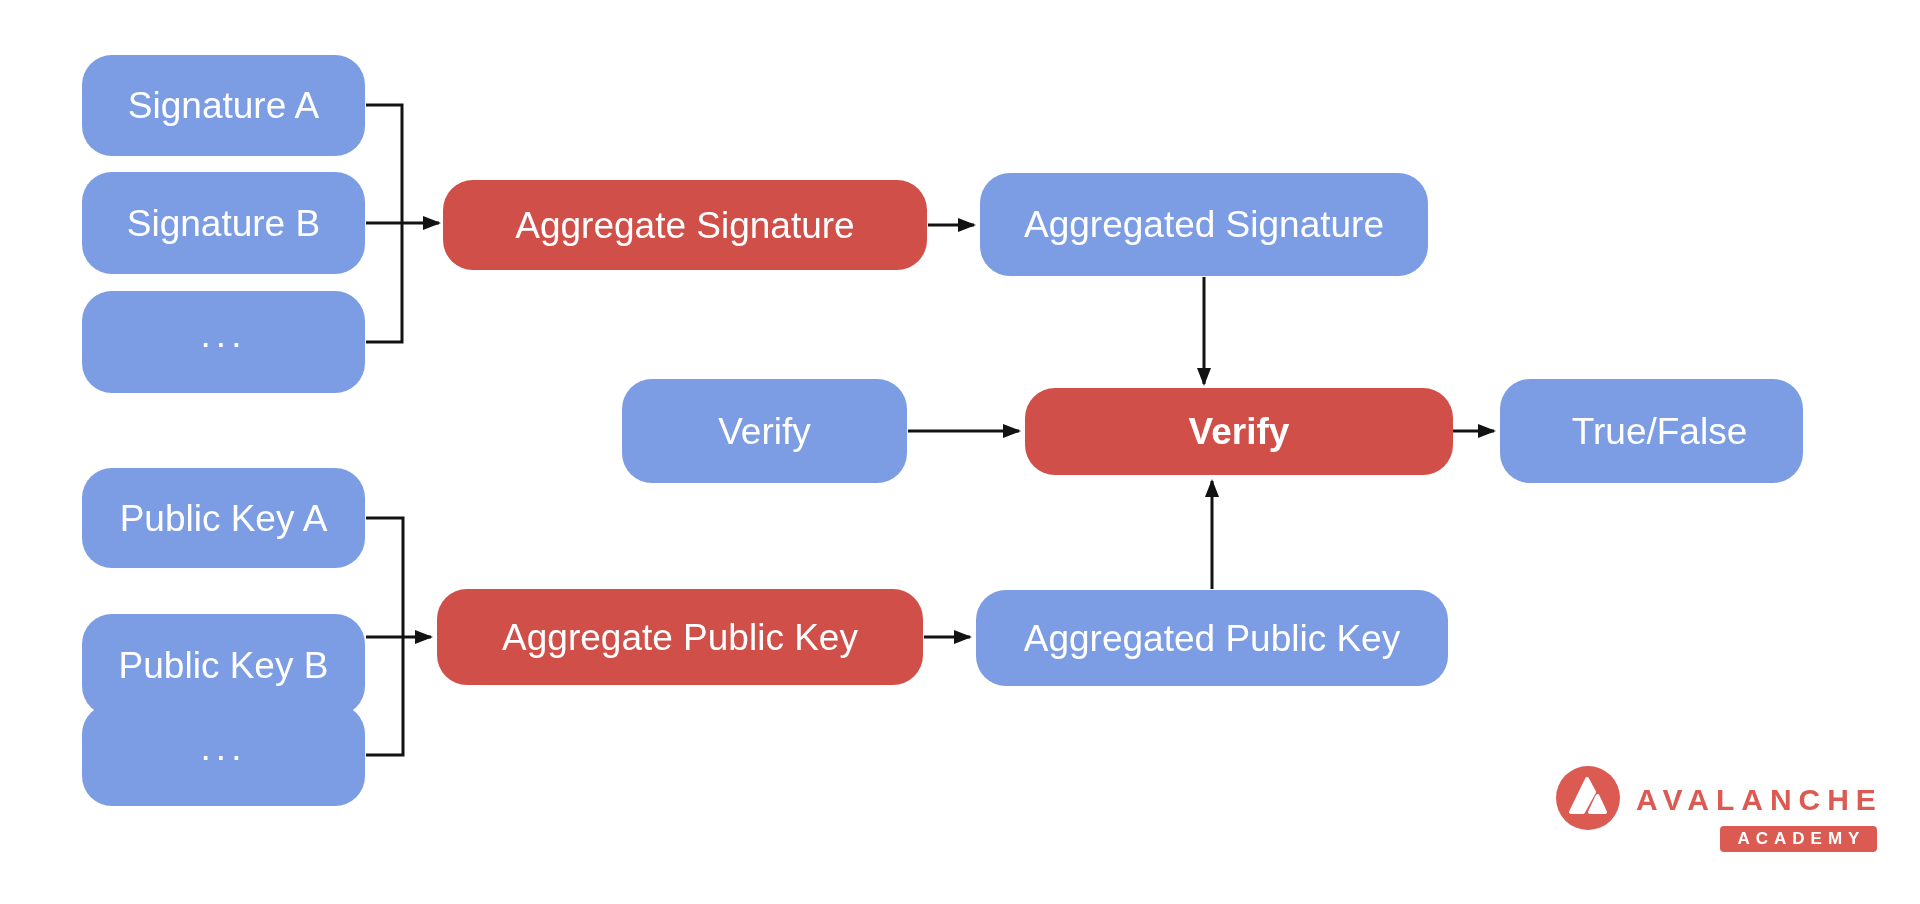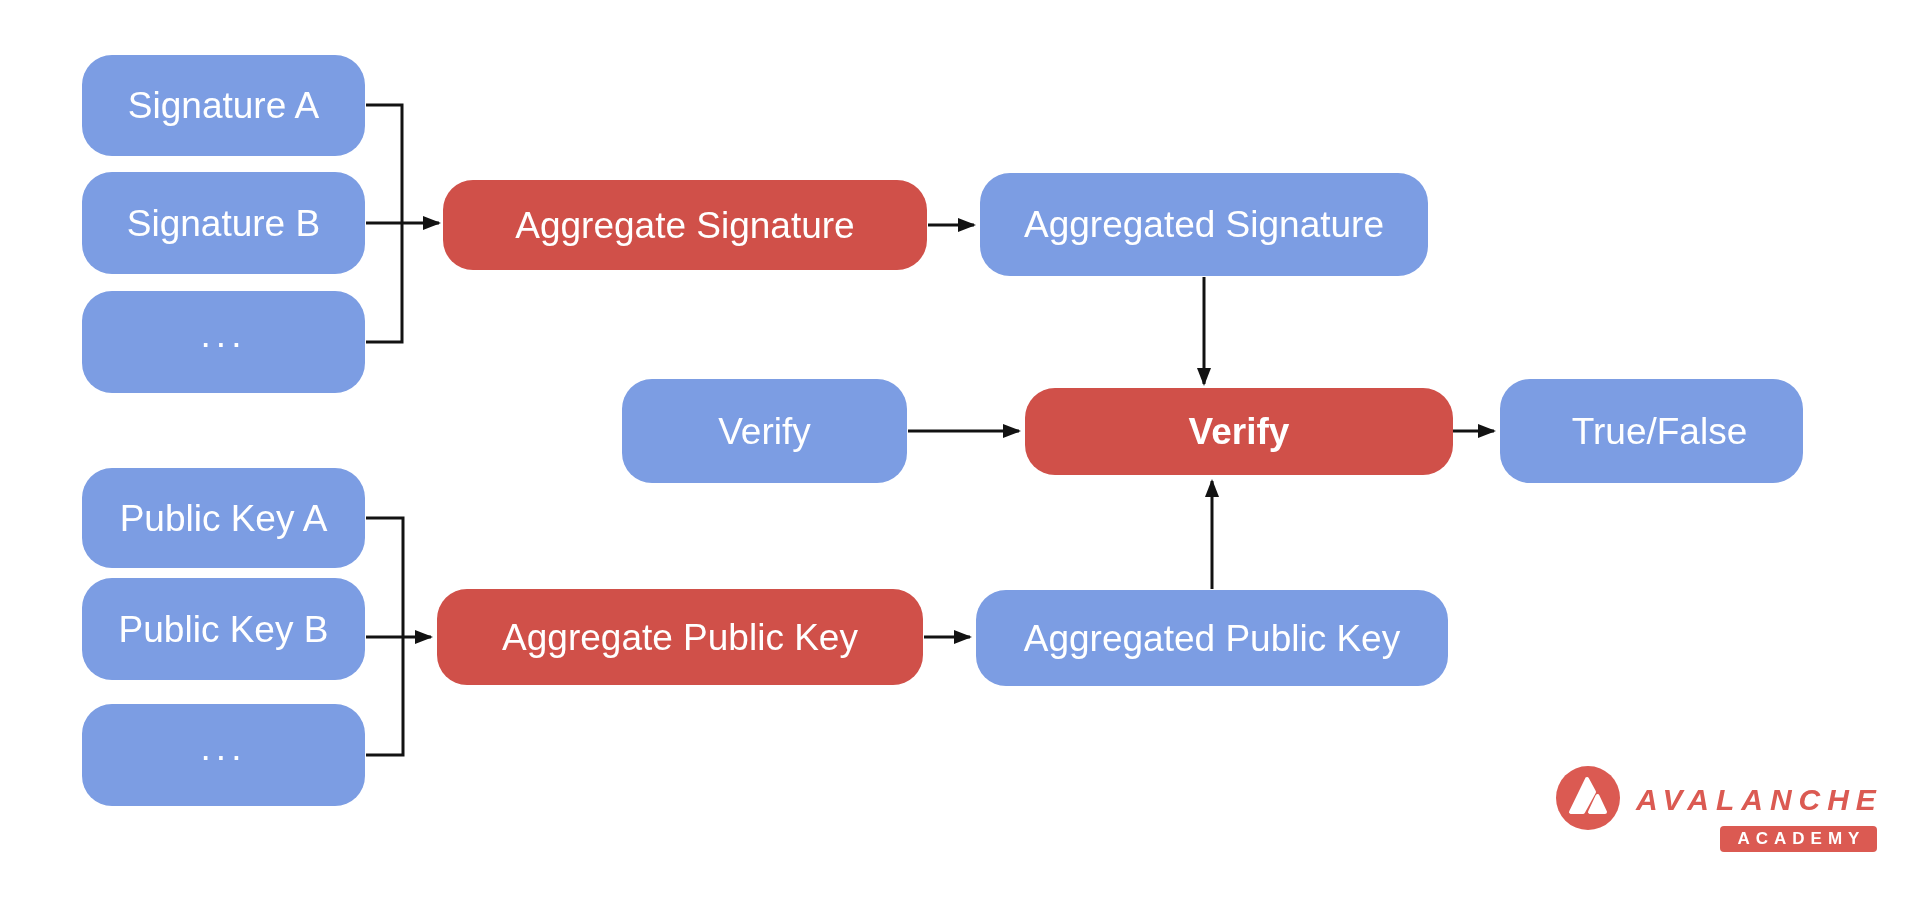--- a/index.html
+++ b/index.html
@@ -58,21 +58,20 @@
   }
   .logo-brand {
     position: absolute;
     left: 80px;
     top: 19px;
     font-size: 30px;
     font-weight: 700;
     letter-spacing: 7px;
     color: var(--brand-red, #db5a52);
     white-space: nowrap;
-    font-style: italic;
   }
   .logo-badge {
     position: absolute;
     left: 164px;
     top: 62px;
     width: 157px;
     height: 26px;
     border-radius: 4px;
     background: var(--brand-red, #db5a52);
     color: #ffffff;
@@ -140,21 +139,21 @@
   <div class="node process bold" style="left:1025px; top:388px; width:428px; height:87px;">
     <span>Verify</span>
   </div>
   <div class="node data" style="left:1500px; top:379px; width:287px; height:104px;padding-left:16px;">
     <span>True/False</span>
   </div>
 
   <div class="node data" style="left:82px; top:468px; width:283px; height:100px;">
     <span>Public Key A</span>
   </div>
-  <div class="node data" style="left:82px; top:578px; width:283px; height:102px;">
+  <div class="node data" style="left:82px; top:614px; width:283px; height:102px;">
     <span>Public Key B</span>
   </div>
   <div class="node data" style="left:82px; top:704px; width:283px; height:102px;">
     <span class="dots">...</span>
   </div>
 
   <div class="node process" style="left:437px; top:589px; width:486px; height:96px;">
     <span>Aggregate Public Key</span>
   </div>
   <div class="node data" style="left:976px; top:590px; width:472px; height:96px;">

